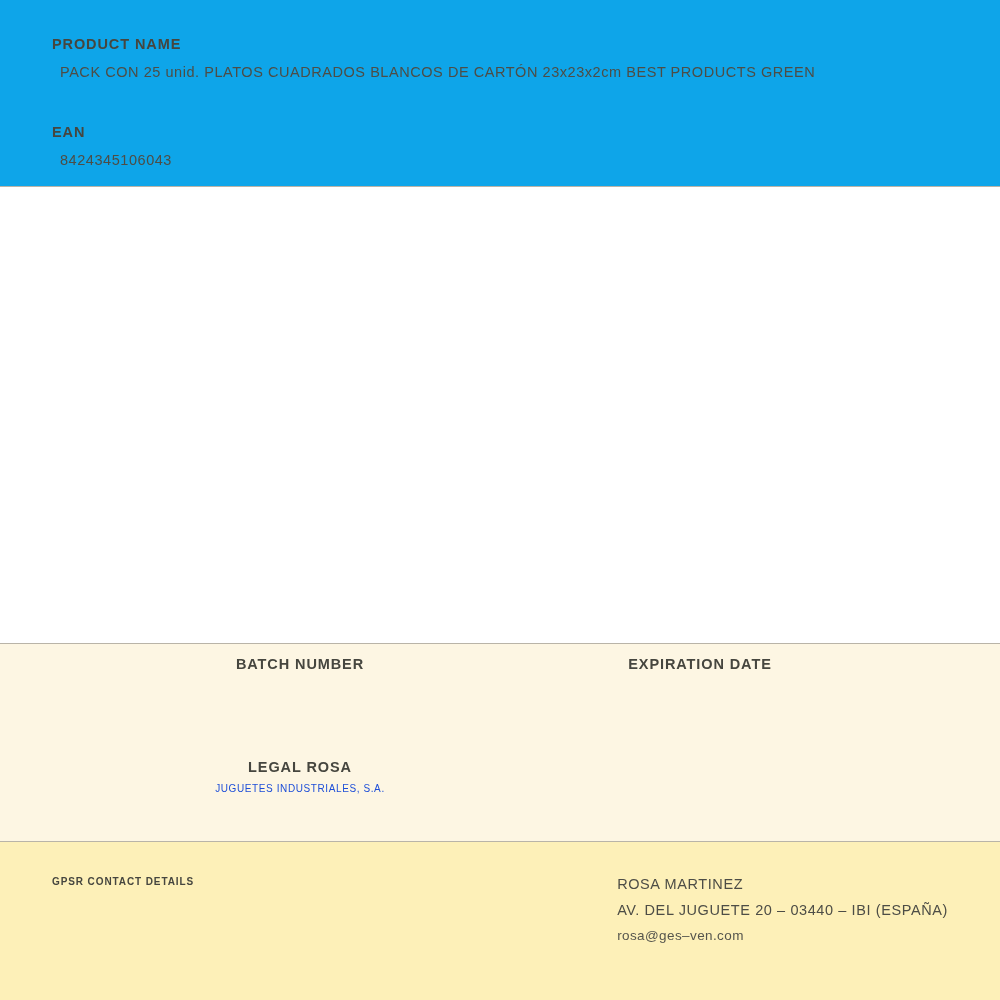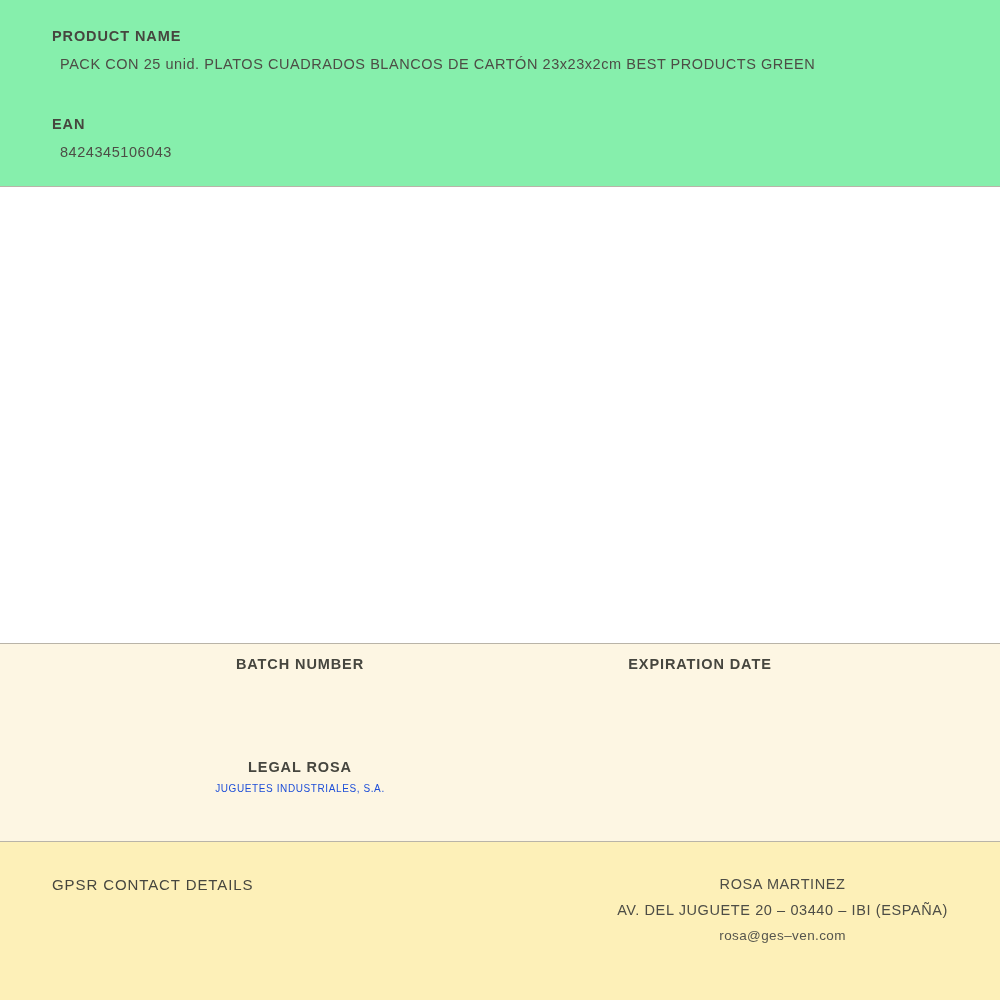--- a/index.html
+++ b/index.html
@@ -16,22 +16,22 @@
   }
   .sheet {
     position: relative;
     width: 1000px;
     height: 1000px;
     box-sizing: border-box;
   }
 
   
   .header {
-    background: #86efac;
-    padding: 28px 0 22px 52px;
+    background: #0ea5e9;
+    padding: 36px 0 22px 52px;
     box-sizing: border-box;
     border-bottom: 1px solid #b9b4a8;
     height: 187px;
   }
   .field-label {
     font-size: 14.5px;
     font-weight: bold;
     letter-spacing: 0.9px;
     color: #46463f;
     margin: 0 0 12px 0;
@@ -91,27 +91,27 @@
   .footer {
     background: #fdf0b8;
     height: 158px;
     box-sizing: border-box;
     padding: 34px 52px 0 52px;
     display: flex;
     justify-content: space-between;
     align-items: flex-start;
   }
   .footer-label {
-    font-size: 15px;
-    font-weight: normal;
+    font-size: 10px;
+    font-weight: bold;
     letter-spacing: 0.9px;
     color: #46463f;
   }
   .footer-right {
-    text-align: center;
+    text-align: left;
     margin-left: 24px;
   }
   .footer-line {
     font-size: 14.5px;
     letter-spacing: 0.6px;
     color: #4d4d46;
     margin-bottom: 10px;
   }
   .footer-line.email {
     font-size: 13.5px;

